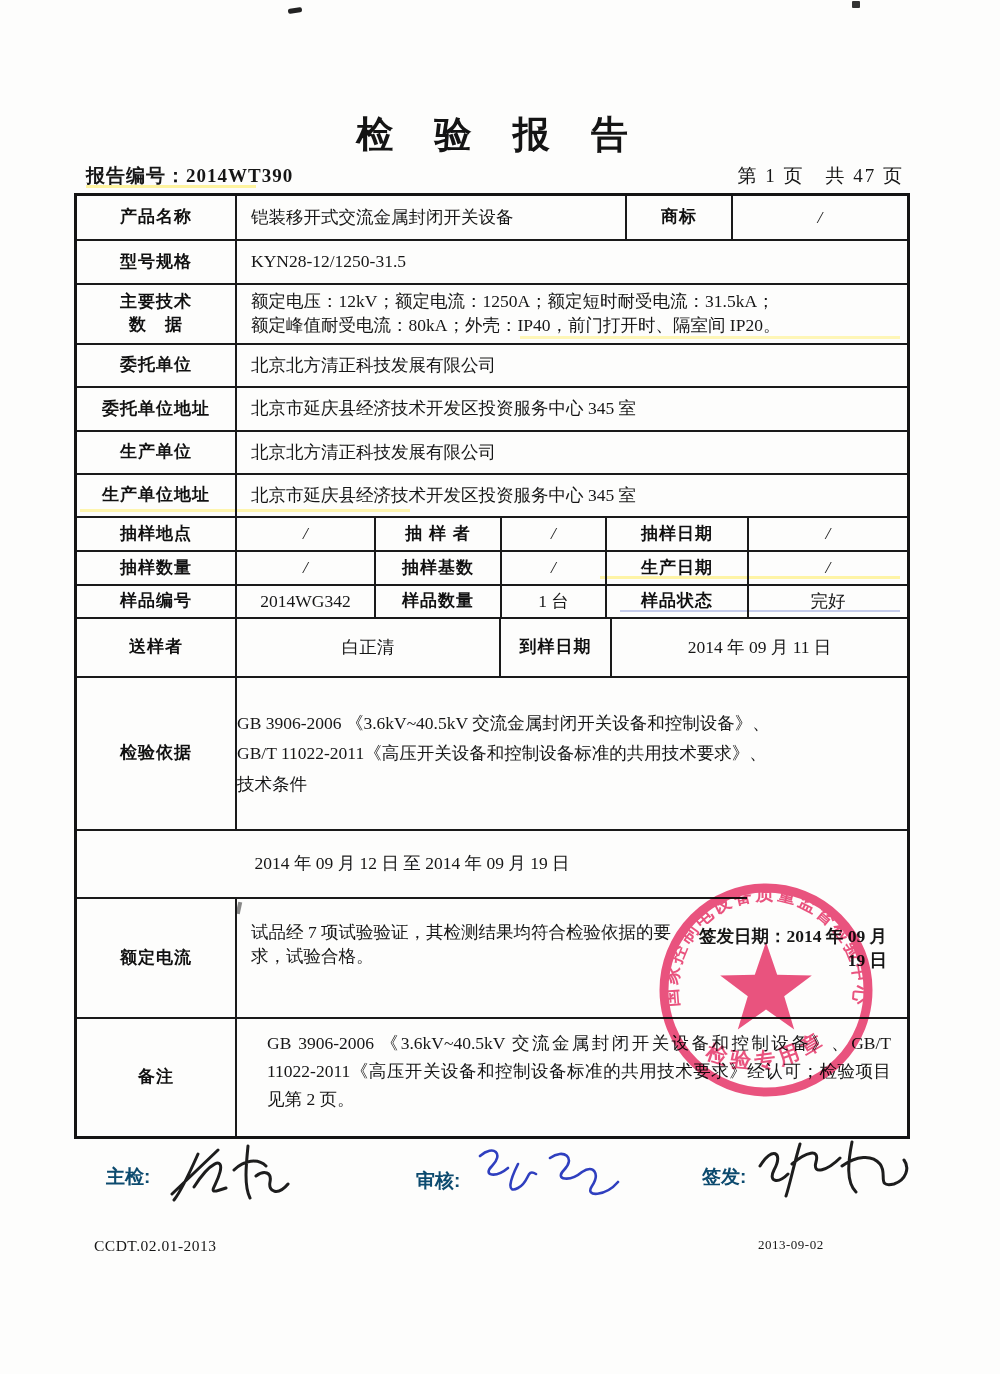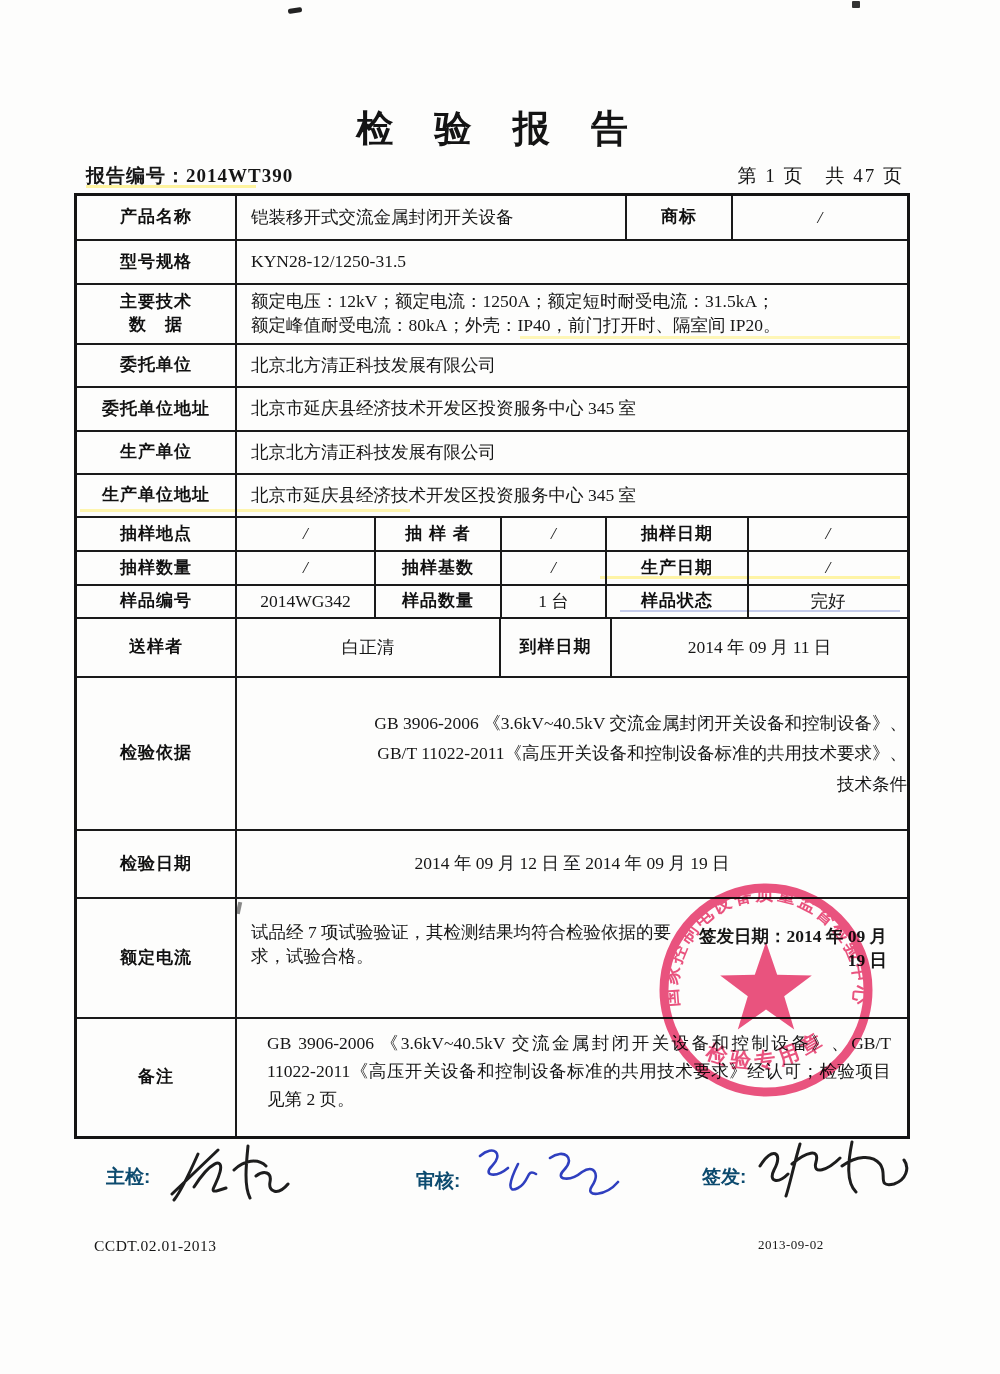--- a/index.html
+++ b/index.html
@@ -3,21 +3,21 @@
 <meta charset="utf-8">
 <style>
   html,body{margin:0;padding:0;background:#e9e9e9;}
   .page{
     position:relative;width:1000px;height:1374px;margin:0 auto;
     background:#fdfdfc;overflow:hidden;
     font-family:"Liberation Serif","DejaVu Serif",serif;color:#161616;
   }
   
   .title{
-    position:absolute;top:104px;left:0;width:100%;text-align:center;
+    position:absolute;top:110px;left:0;width:100%;text-align:center;
     font-size:37px;font-weight:bold;letter-spacing:16px;color:#141414;
   }
   .meta-line{
     position:absolute;top:163px;left:86px;right:96px;height:26px;
     display:flex;justify-content:space-between;align-items:flex-end;
     font-size:19px;
   }
   .meta-left{font-weight:600;letter-spacing:1px;}
   .meta-right{letter-spacing:2px;}
   
@@ -33,21 +33,21 @@
   }
   .trow:last-child .cell{border-bottom:none;}
   .cell.lastc{border-right:none;}
   .lab{
     font-family:"Liberation Sans","DejaVu Sans",sans-serif;
     font-weight:bold;font-size:17px;letter-spacing:1px;color:#111;
     flex-direction:column;
   }
   .val-left{justify-content:flex-start;padding-left:14px;}
   .multiline{flex-direction:column;align-items:flex-start;justify-content:center;}
-  .centercol{flex-direction:column;align-items:flex-end;justify-content:center;}
+  .centercol{flex-direction:column;align-items:flex-start;justify-content:center;}
   .slash{font-style:italic;}
   
   .concl{flex-direction:row;align-items:stretch;justify-content:flex-start;padding:0 14px;}
   .concl .c-line1{margin-top:22px;text-align:left;}
   .concl .c-line2{margin-top:26px;text-align:right;padding-right:6px;font-weight:600;}
   .remark-text{padding:10px 16px 0 14px;text-align:justify;line-height:1.6;align-self:flex-start;margin-left:16px;}
   
   .stamp{position:absolute;left:648px;top:872px;width:236px;height:240px;
     mix-blend-mode:multiply;opacity:.85;pointer-events:none;}
   
@@ -173,21 +173,20 @@
     <div class="trow" style="height:153px">
       <div class="cell lab" style="width:160px">检验依据</div>
       <div class="cell lastc centercol" style="width:670px;line-height:1.75">
         <div>GB 3906-2006 《3.6kV~40.5kV 交流金属封闭开关设备和控制设备》、</div>
         <div>GB/T 11022-2011《高压开关设备和控制设备标准的共用技术要求》、</div>
         <div>技术条件</div>
       </div>
     </div>
 
     <div class="trow" style="height:68px">
-      <div class="cell lab" style="width:160px">检验日期</div>
       <div class="cell lastc" style="width:670px">2014 年 09 月 12 日 至 2014 年 09 月 19 日</div>
     </div>
 
     <div class="trow" style="height:120px">
       <div class="cell lab" style="width:160px">额定电流</div>
       <div class="cell lastc concl" style="width:670px">
         <div class="c-line1">试品经 7 项试验验证，其检测结果均符合检验依据的要求，试验合格。</div>
         <div class="c-line2">签发日期：2014 年 09 月 19 日</div>
       </div>
     </div>

